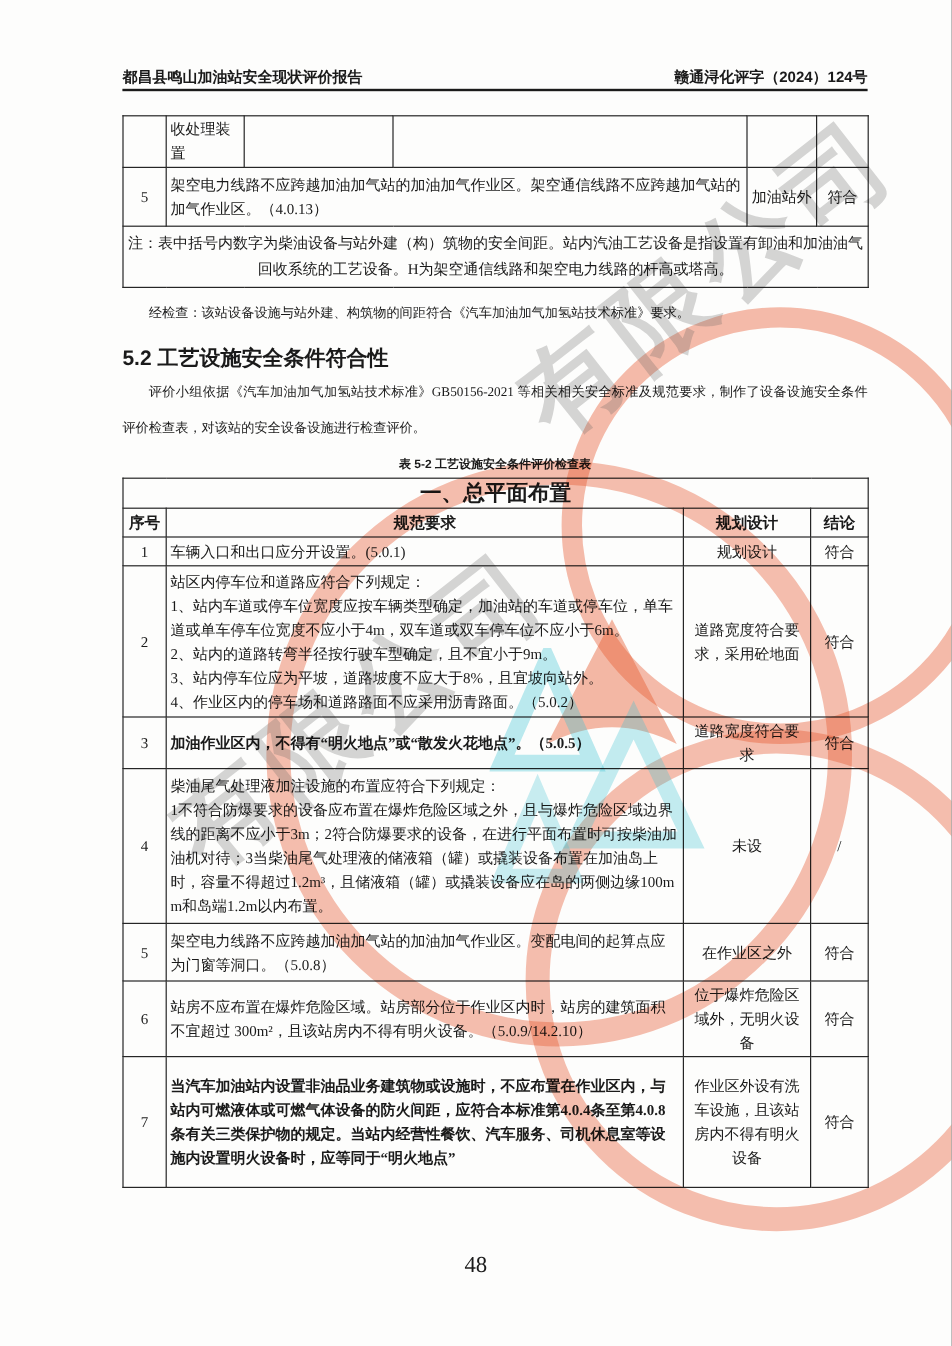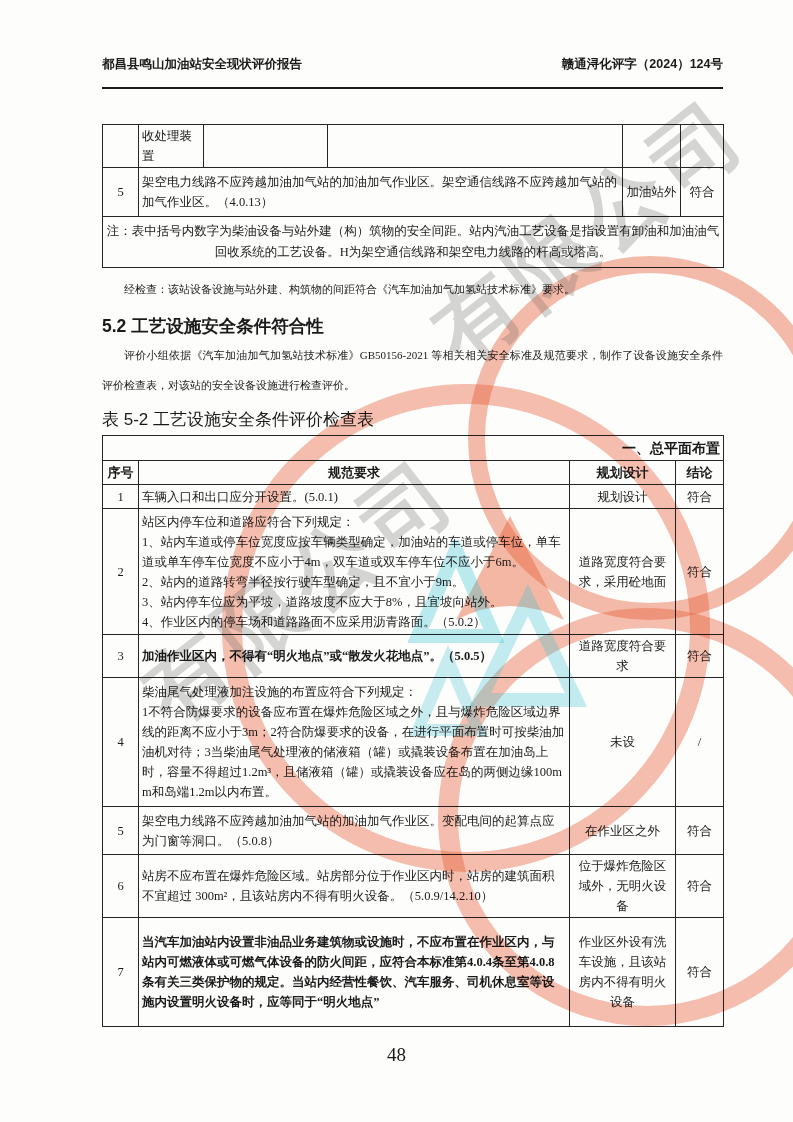--- a/index.html
+++ b/index.html
@@ -6,45 +6,45 @@
   .page{
     position:relative;width:793px;height:1122px;background:#fdfdfc;
     margin:0 auto;overflow:hidden;
     font-family:"Liberation Serif","DejaVu Serif",serif;color:#1a1a1a;
   }
   .content{position:absolute;left:102px;top:96px;width:621px;z-index:1;}
   
   .pghead{
     position:absolute;left:102px;top:56px;width:621px;z-index:1;
     display:flex;justify-content:space-between;align-items:flex-end;
-    border-bottom:2px solid #1b1b1b;padding-bottom:14px;
+    border-bottom:2px solid #1b1b1b;padding-bottom:1px;
     font-family:"Liberation Sans","DejaVu Sans",sans-serif;
     font-weight:bold;font-size:12.5px;
   }
   
-  table{border-collapse:collapse;width:621px;table-layout:fixed;margin-top:28px;}
+  table{border-collapse:collapse;width:621px;table-layout:fixed;}
   td,th{border:1px solid #262626;font-size:12.5px;line-height:20px;
         padding:1px 3px;vertical-align:middle;word-break:break-all;}
   .top-table{border:1.5px solid #262626;}
   .main-table{border:1.5px solid #262626;margin-top:4px;}
   .c{text-align:center;}
   .req{text-align:left;white-space:pre-line;}
   .bold{font-weight:bold;}
   .band{font-family:"Liberation Sans","DejaVu Sans",sans-serif;font-weight:bold;
-        font-size:14px;text-align:right;height:22px;}
+        font-size:18px;text-align:center;height:22px;}
   .hrow td{font-family:"Liberation Sans","DejaVu Sans",sans-serif;font-weight:bold;
         font-size:13px;text-align:center;}
   .noterow{font-size:12.5px;line-height:21px;text-align:center;padding:4px 3px;}
   
   .para{font-size:11px;line-height:30px;text-align:justify;
         text-indent:2em;margin:6px 0 0 0;}
   .s-head{font-family:"Liberation Sans","DejaVu Sans",sans-serif;
         font-size:17.5px;font-weight:bold;margin:10px 0 2px 0;}
   .tbl-caption{font-family:"Liberation Sans","DejaVu Sans",sans-serif;
-        font-size:17px;font-weight:normal;text-align:left;margin:8px 0 2px 0;}
+        font-size:10px;font-weight:bold;text-align:center;margin:8px 0 2px 0;}
   .pageno{position:absolute;left:0;top:1044px;width:793px;text-align:center;
         font-size:19px;z-index:1;}
   
   .wm{position:absolute;inset:0;z-index:2;pointer-events:none;mix-blend-mode:multiply;}
   .ring{position:absolute;border-radius:50%;}
   .ring1{left:468px;top:256px;width:330px;height:330px;border:17px solid rgba(232,88,44,.40);}
   .ring2{left:222px;top:384px;width:448px;height:448px;border:20px solid rgba(232,88,44,.38);}
   .ring3{left:438px;top:608px;width:378px;height:378px;border:20px solid rgba(232,88,44,.38);}
   .wmtext{position:absolute;white-space:nowrap;font-family:"Liberation Sans",sans-serif;
         font-weight:bold;color:rgba(95,95,95,.26);}

